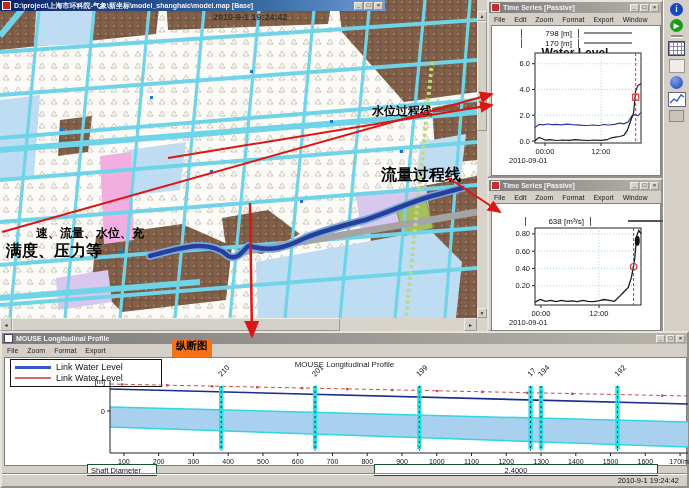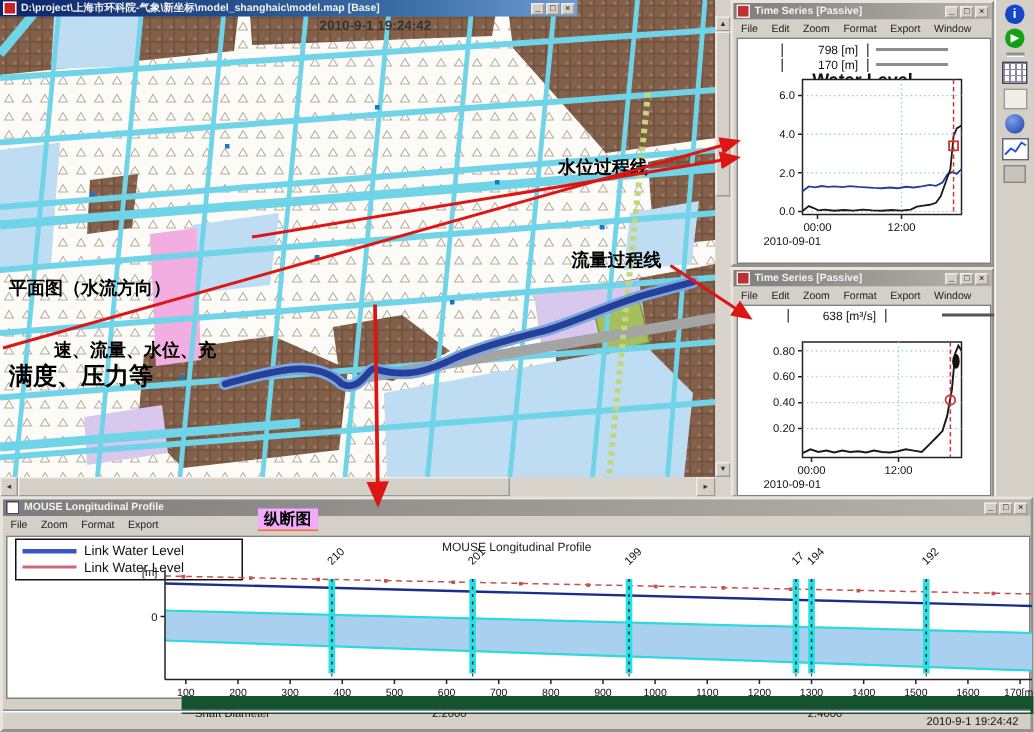--- a/index.html
+++ b/index.html
@@ -28,22 +28,22 @@
          padding:0 6px;line-height:9px;}
   .lgd-line{height:2px;width:48px;margin-left:5px;}
   .ctitle{position:absolute;left:0;right:0;text-align:center;font-size:12px;font-weight:bold;color:#111;}
   .sb{background:#d8d4cc;position:absolute;}
   .sbtn{position:absolute;background:#d4d0c8;border:1px outset #efece6;box-sizing:border-box;
         font-size:5px;line-height:9px;text-align:center;color:#333;}
   .sthumb{position:absolute;background:#d4d0c8;border:1px outset #efece6;box-sizing:border-box;}
   .tb-icon{margin:3px auto;display:block;}
   .circ{width:13px;height:13px;border-radius:50%;color:#fff;font-size:9px;font-weight:bold;
         text-align:center;line-height:13px;}
-  .cell{position:absolute;background:#fff;border:6px solid #14532d;box-sizing:border-box;
-        font-size:7.5px;line-height:11px;color:#111;margin-left:34px;}
+  .cell{position:absolute;background:#fff;border:1px solid #14532d;box-sizing:border-box;
+        font-size:7.5px;line-height:11px;color:#111;}
 </style>
 </head>
 <body>
 
 <div class="abs" style="left:0;top:0;width:487px;height:331px;">
   <div class="abs" style="left:0;top:0;width:477px;height:318px;background:#fcfbf7;">
     <svg width="477" height="318" viewBox="0 0 477 318">
       <defs>
         <pattern id="hatch" width="12" height="12" patternUnits="userSpaceOnUse">
           <rect width="12" height="12" fill="#fcfbf7"></rect>
@@ -138,25 +138,24 @@
     <div class="sbtn" style="left:0;bottom:0;width:10px;height:10px;">▼</div>
   </div>
 
   <div class="sb" style="left:0;top:318px;width:477px;height:13px;">
     <div class="sbtn" style="left:0;top:0;width:12px;height:13px;line-height:13px;">◄</div>
     <div class="sthumb" style="left:12px;top:0;width:328px;height:13px;"></div>
     <div class="sbtn" style="left:464px;top:0;width:13px;height:13px;line-height:13px;">►</div>
   </div>
   <div class="sb" style="left:477px;top:318px;width:10px;height:13px;"></div>
 
-  <div class="abs cn" style="left:6px;top:184px;font-size:12px;">平面图（水流方向）</div>
   <div class="abs cn" style="left:6px;top:225px;font-size:12px;padding-left:30px;">速、流量、水位、充</div>
   <div class="abs cn" style="left:6px;top:241px;font-size:16px;">满度、压力等</div>
   <div class="abs cn" style="left:372px;top:87px;font-size:12px;margin-top:16px;">水位过程线</div>
-  <div class="abs cn" style="left:381px;top:165px;font-size:12px;">流量过程线</div>
+  <div class="abs cn" style="left:381px;top:165px;font-size:16px;">流量过程线</div>
 </div>
 
 <div class="win" style="left:487px;top:0;width:176px;height:178px;">
   <div class="tbar">
     <div class="tico" style="background:#c03030;border:1px solid #eee;"></div>
     <div class="ttext">Time Series [Passive]</div>
     <div class="tbtns">
       <div class="tbtn">_</div>
       <div class="tbtn">□</div>
       <div class="tbtn">×</div>
@@ -219,21 +218,21 @@
   </div>
   <div class="menu">
     <span>File</span>
     <span>Edit</span>
     <span>Zoom</span>
     <span>Format</span>
     <span>Export</span>
     <span>Window</span>
   </div>
   <div class="content" style="left:2px;top:23px;width:168px;height:126px;"></div>
-  <div class="lgd" style="left:36px;top:25px;gap:32px;">
+  <div class="lgd" style="left:36px;top:36px;gap:32px;">
     <span class="lgd-t" style="width:52px;">638 [m³/s]</span>
     <span class="lgd-line" style="background: rgb(85, 85, 85);"></span>
   </div>
   <svg id="dis-chart" class="abs" style="left:0;top:0;pointer-events:none;" width="176" height="154" viewBox="0 0 176 154">
       <rect x="46" y="48" width="106" height="77" fill="#fff" stroke="#222" stroke-width="1"></rect>
       <line x1="46" y1="53.879999999999995" x2="152" y2="53.879999999999995" stroke="#8ad2d2" stroke-width="0.8" stroke-dasharray="1,2"></line>
       <line x1="43" y1="53.879999999999995" x2="46" y2="53.879999999999995" stroke="#222" stroke-width="1"></line>
       <text x="41" y="56.379999999999995" text-anchor="end" font-size="7.5" fill="#111">0.80</text>
       <line x1="46" y1="71.16" x2="152" y2="71.16" stroke="#8ad2d2" stroke-width="0.8" stroke-dasharray="1,2"></line>
       <line x1="43" y1="71.16" x2="46" y2="71.16" stroke="#222" stroke-width="1"></line>
@@ -280,21 +279,21 @@
       <div class="tbtn">□</div>
       <div class="tbtn">×</div>
     </div>
   </div>
   <div class="menu">
     <span>File</span>
     <span>Zoom</span>
     <span>Format</span>
     <span>Export</span>
   </div>
-  <div class="abs cn" style="left:170px;top:6px;font-size:10.5px;background:#f0abfc;padding:0 4px;border-bottom:1px solid #f97316;">纵断图</div>
+  <div class="abs cn" style="left:170px;top:6px;font-size:10.5px;background:#f97316;padding:0 4px;border-bottom:7px solid #f97316;">纵断图</div>
   <div class="content" style="left:2px;top:24px;width:681px;height:107px;"></div>
   <div class="abs" style="left:0;right:0;top:27px;text-align:center;font-size:8px;color:#222;">MOUSE Longitudinal Profile</div>
   <div class="abs" style="left:8px;top:26px;width:150px;height:26px;border:1px solid #111;background:#fff;">
     <div class="lgd" style="left:4px;top:2px;">
       <span class="lgd-line" style="width: 36px; height: 3px; margin-left: 0px; background: rgb(58, 85, 200);"></span>
       <span style="font-size:9px;margin-left:5px;color:#111;">Link Water Level</span>
     </div>
     <div class="lgd" style="left:4px;top:13px;">
       <span class="lgd-line" style="width: 36px; height: 1.5px; margin-left: 0px; background: rgb(208, 106, 122);"></span>
       <span style="font-size:9px;margin-left:5px;color:#111;">Link Water Level</span>
@@ -378,21 +377,20 @@
       <text x="573.7840000000001" y="107" text-anchor="middle" font-size="7" fill="#111">1400</text>
       <line x1="608.5440000000001" y1="96" x2="608.5440000000001" y2="99" stroke="#222"></line>
       <text x="608.5440000000001" y="107" text-anchor="middle" font-size="7" fill="#111">1500</text>
       <line x1="643.3040000000001" y1="96" x2="643.3040000000001" y2="99" stroke="#222"></line>
       <text x="643.3040000000001" y="107" text-anchor="middle" font-size="7" fill="#111">1600</text>
       <line x1="678.0640000000001" y1="96" x2="678.0640000000001" y2="99" stroke="#222"></line>
       <text x="678.0640000000001" y="107" text-anchor="middle" font-size="7" fill="#111">170[m]</text>
     </svg>
 
   <div class="cell" style="left:85px;top:131px;width:70px;height:12px;padding-left:3px;">Shaft Diameter</div>
-  <div class="cell" style="left:154px;top:131px;width:219px;height:12px;text-align:center;">2.2000</div>
   <div class="cell" style="left:372px;top:131px;width:284px;height:12px;text-align:center;">2.4000</div>
   <div class="abs" style="left:0;right:0;bottom:0;height:11px;border-top:1px solid #fff;box-shadow:0 -1px 0 #888;
               font-size:7.5px;color:#111;text-align:right;padding-right:8px;line-height:11px;">
     <span>2010-9-1 19:24:42</span>
   </div>
 </div>
 
 <svg class="abs" style="left:0;top:0;z-index:60;pointer-events:none;" width="689" height="488" viewBox="0 0 689 488">
   <defs>
     <marker id="ah" markerWidth="8" markerHeight="8" refX="6" refY="3" orient="auto">

